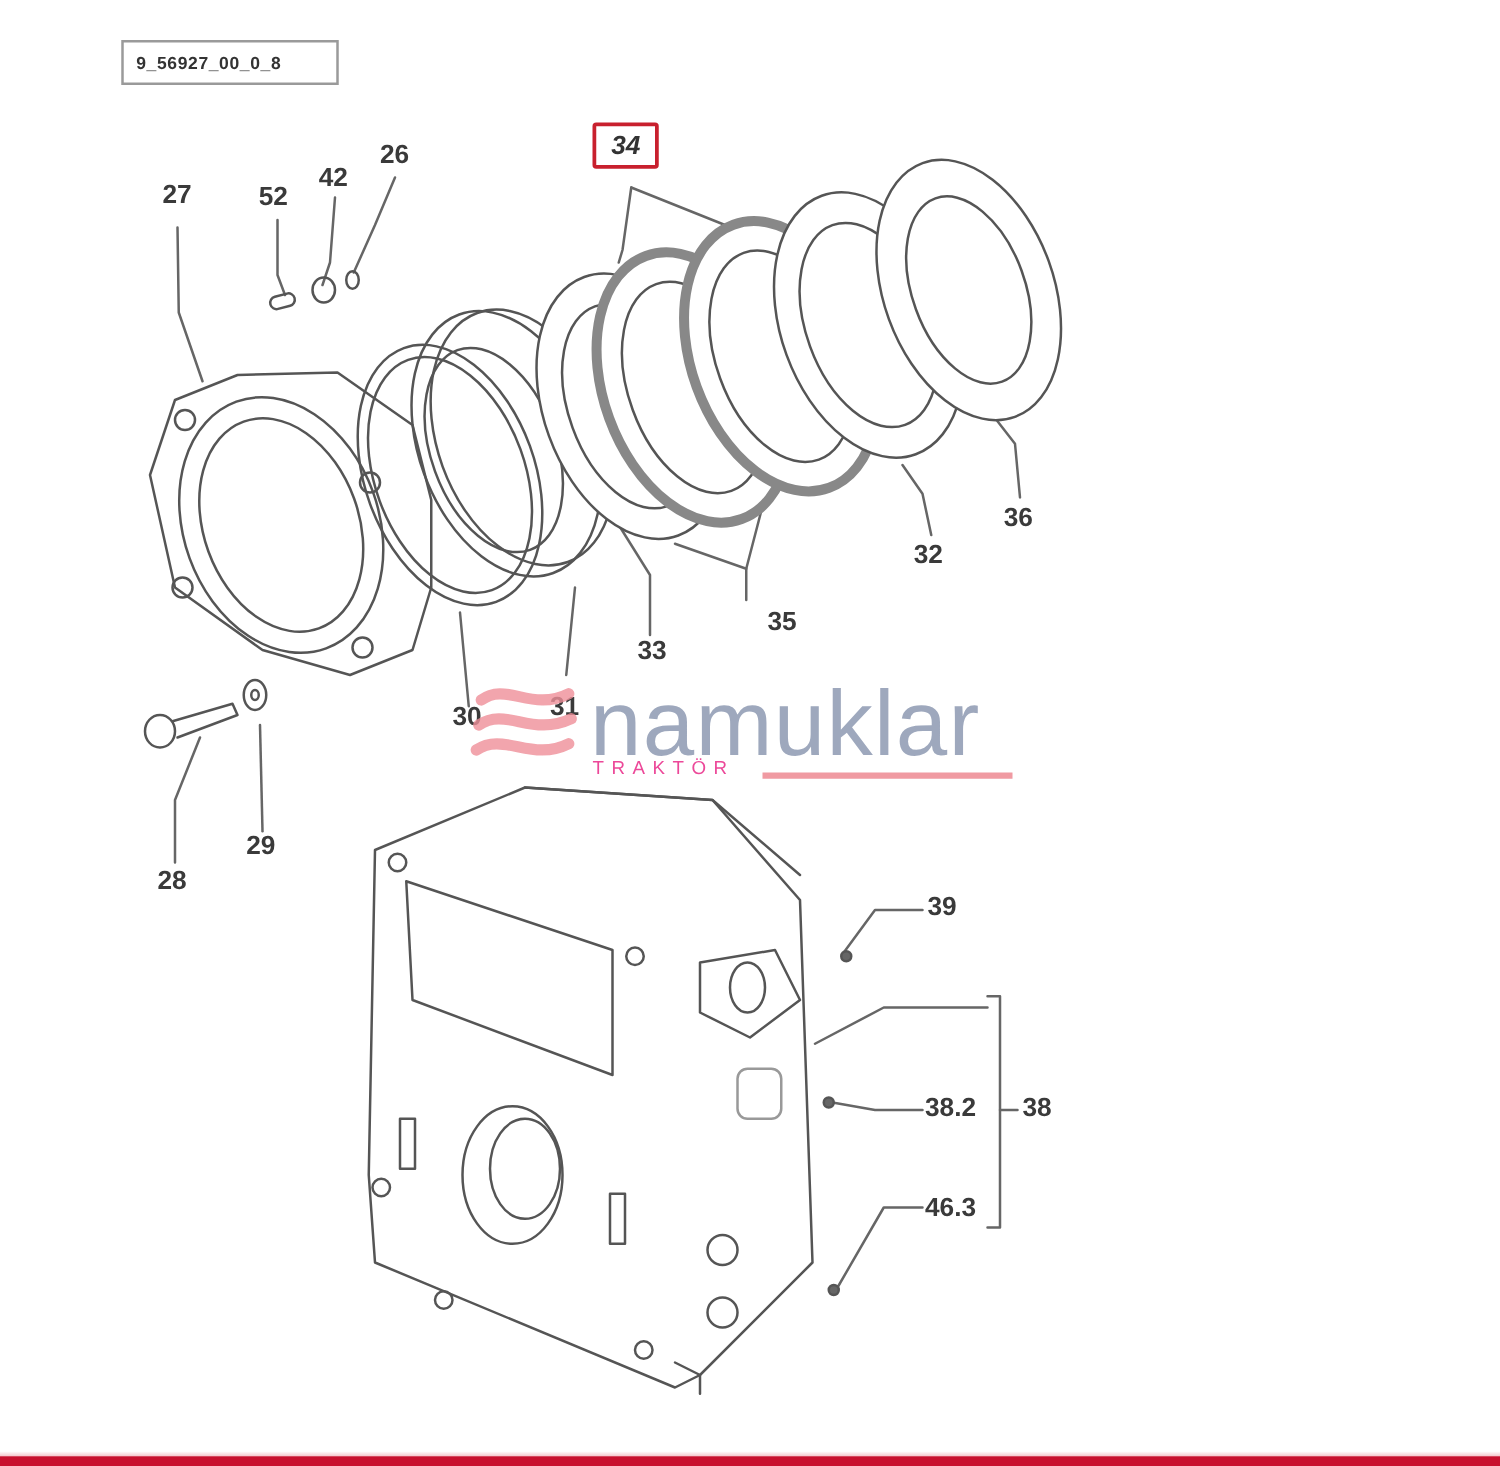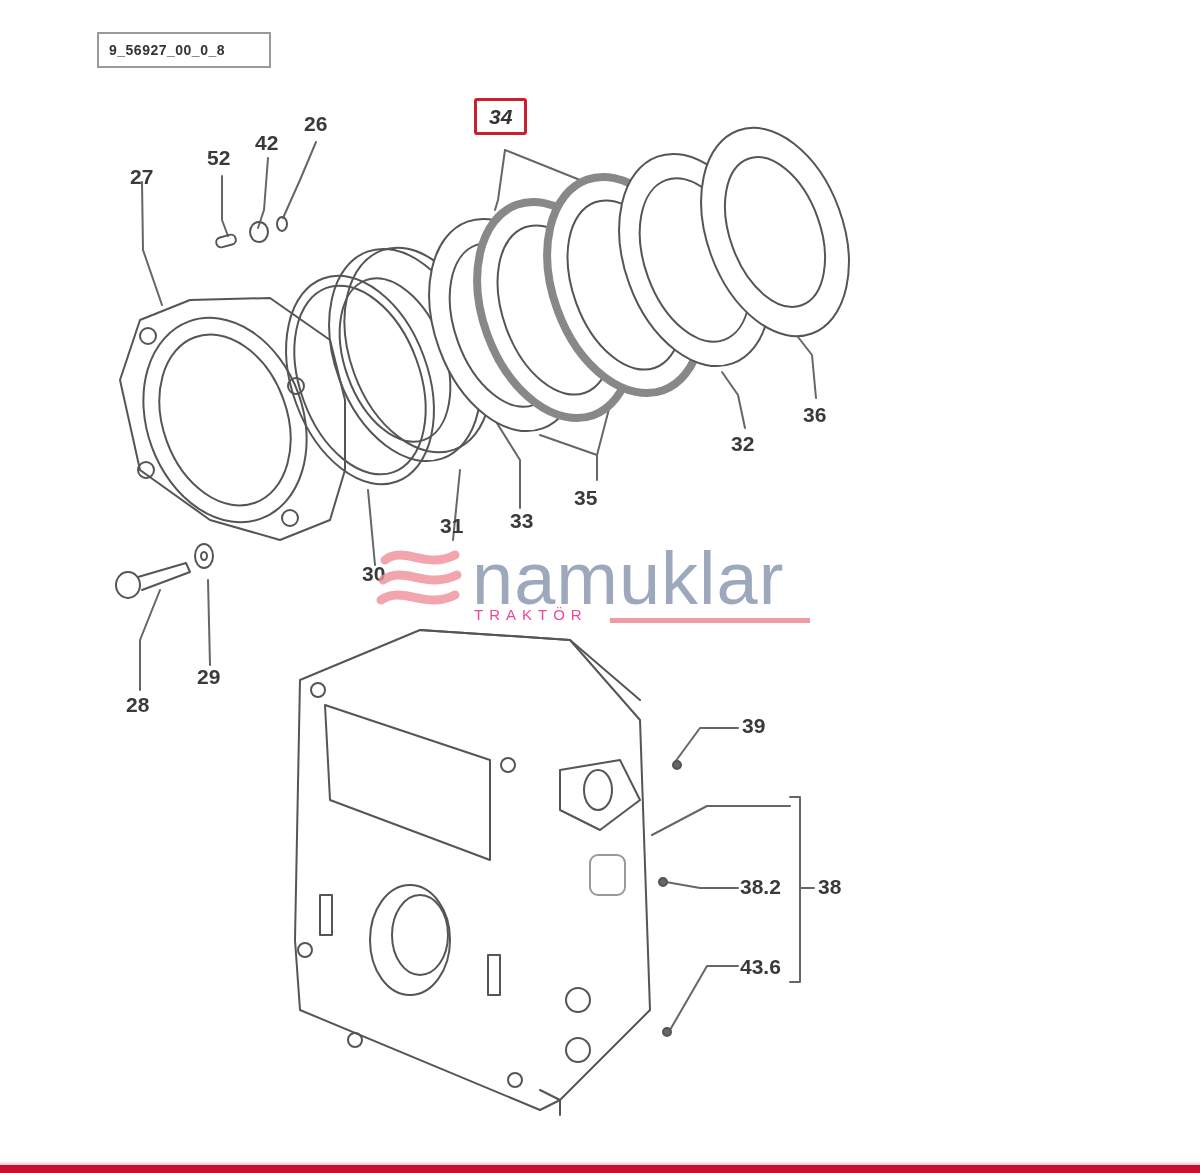--- a/index.html
+++ b/index.html
@@ -136,37 +136,37 @@
       <circle cx="515" cy="1080" r="7"></circle>
     </g>
 
     <g fill="#666">
       <ellipse cx="677" cy="765" rx="4" ry="4"></ellipse>
       <ellipse cx="663" cy="882" rx="4" ry="4"></ellipse>
       <ellipse cx="667" cy="1032" rx="4" ry="4"></ellipse>
     </g>
   </svg>
 
-  <span class="callout" style="left:130px;top:166px">27</span>
+  <span class="callout" style="left:130px;top:145px">27</span>
   <span class="callout" style="left:207px;top:147px">52</span>
   <span class="callout" style="left:255px;top:132px">42</span>
   <span class="callout" style="left:304px;top:113px">26</span>
   <span class="callout hl" style="left:474px;top:98px">34</span>
   <span class="callout" style="left:803px;top:404px">36</span>
   <span class="callout" style="left:731px;top:433px">32</span>
-  <span class="callout" style="left:574px;top:487px">35</span>
+  <span class="callout" style="left:614px;top:487px">35</span>
   <span class="callout" style="left:510px;top:510px">33</span>
-  <span class="callout" style="left:440px;top:515px">31</span>
+  <span class="callout" style="left:440px;top:555px">31</span>
   <span class="callout" style="left:362px;top:563px">30</span>
   <span class="callout" style="left:126px;top:694px">28</span>
   <span class="callout" style="left:197px;top:666px">29</span>
   <span class="callout" style="left:742px;top:715px">39</span>
   <span class="callout" style="left:740px;top:876px">38.2</span>
   <span class="callout" style="left:818px;top:876px">38</span>
-  <span class="callout" style="left:740px;top:956px">43.6</span>
+  <span class="callout" style="left:740px;top:956px">46.3</span>
 
   <svg width="100" height="80" viewBox="0 0 100 80" style="position:absolute;left:375px;top:540px;opacity:0.8" fill="none" stroke="#ef8f99" stroke-width="9" stroke-linecap="round">
     <path d="M10 20 C30 5, 50 30, 80 15"></path>
     <path d="M8 40 C30 25, 50 50, 82 35"></path>
     <path d="M6 60 C28 45, 50 70, 80 55"></path>
   </svg>
   <div class="wm-text">namuklar</div>
   <div class="wm-sub">TRAKTÖR</div>
   <div class="wm-line"></div>
 </div>

